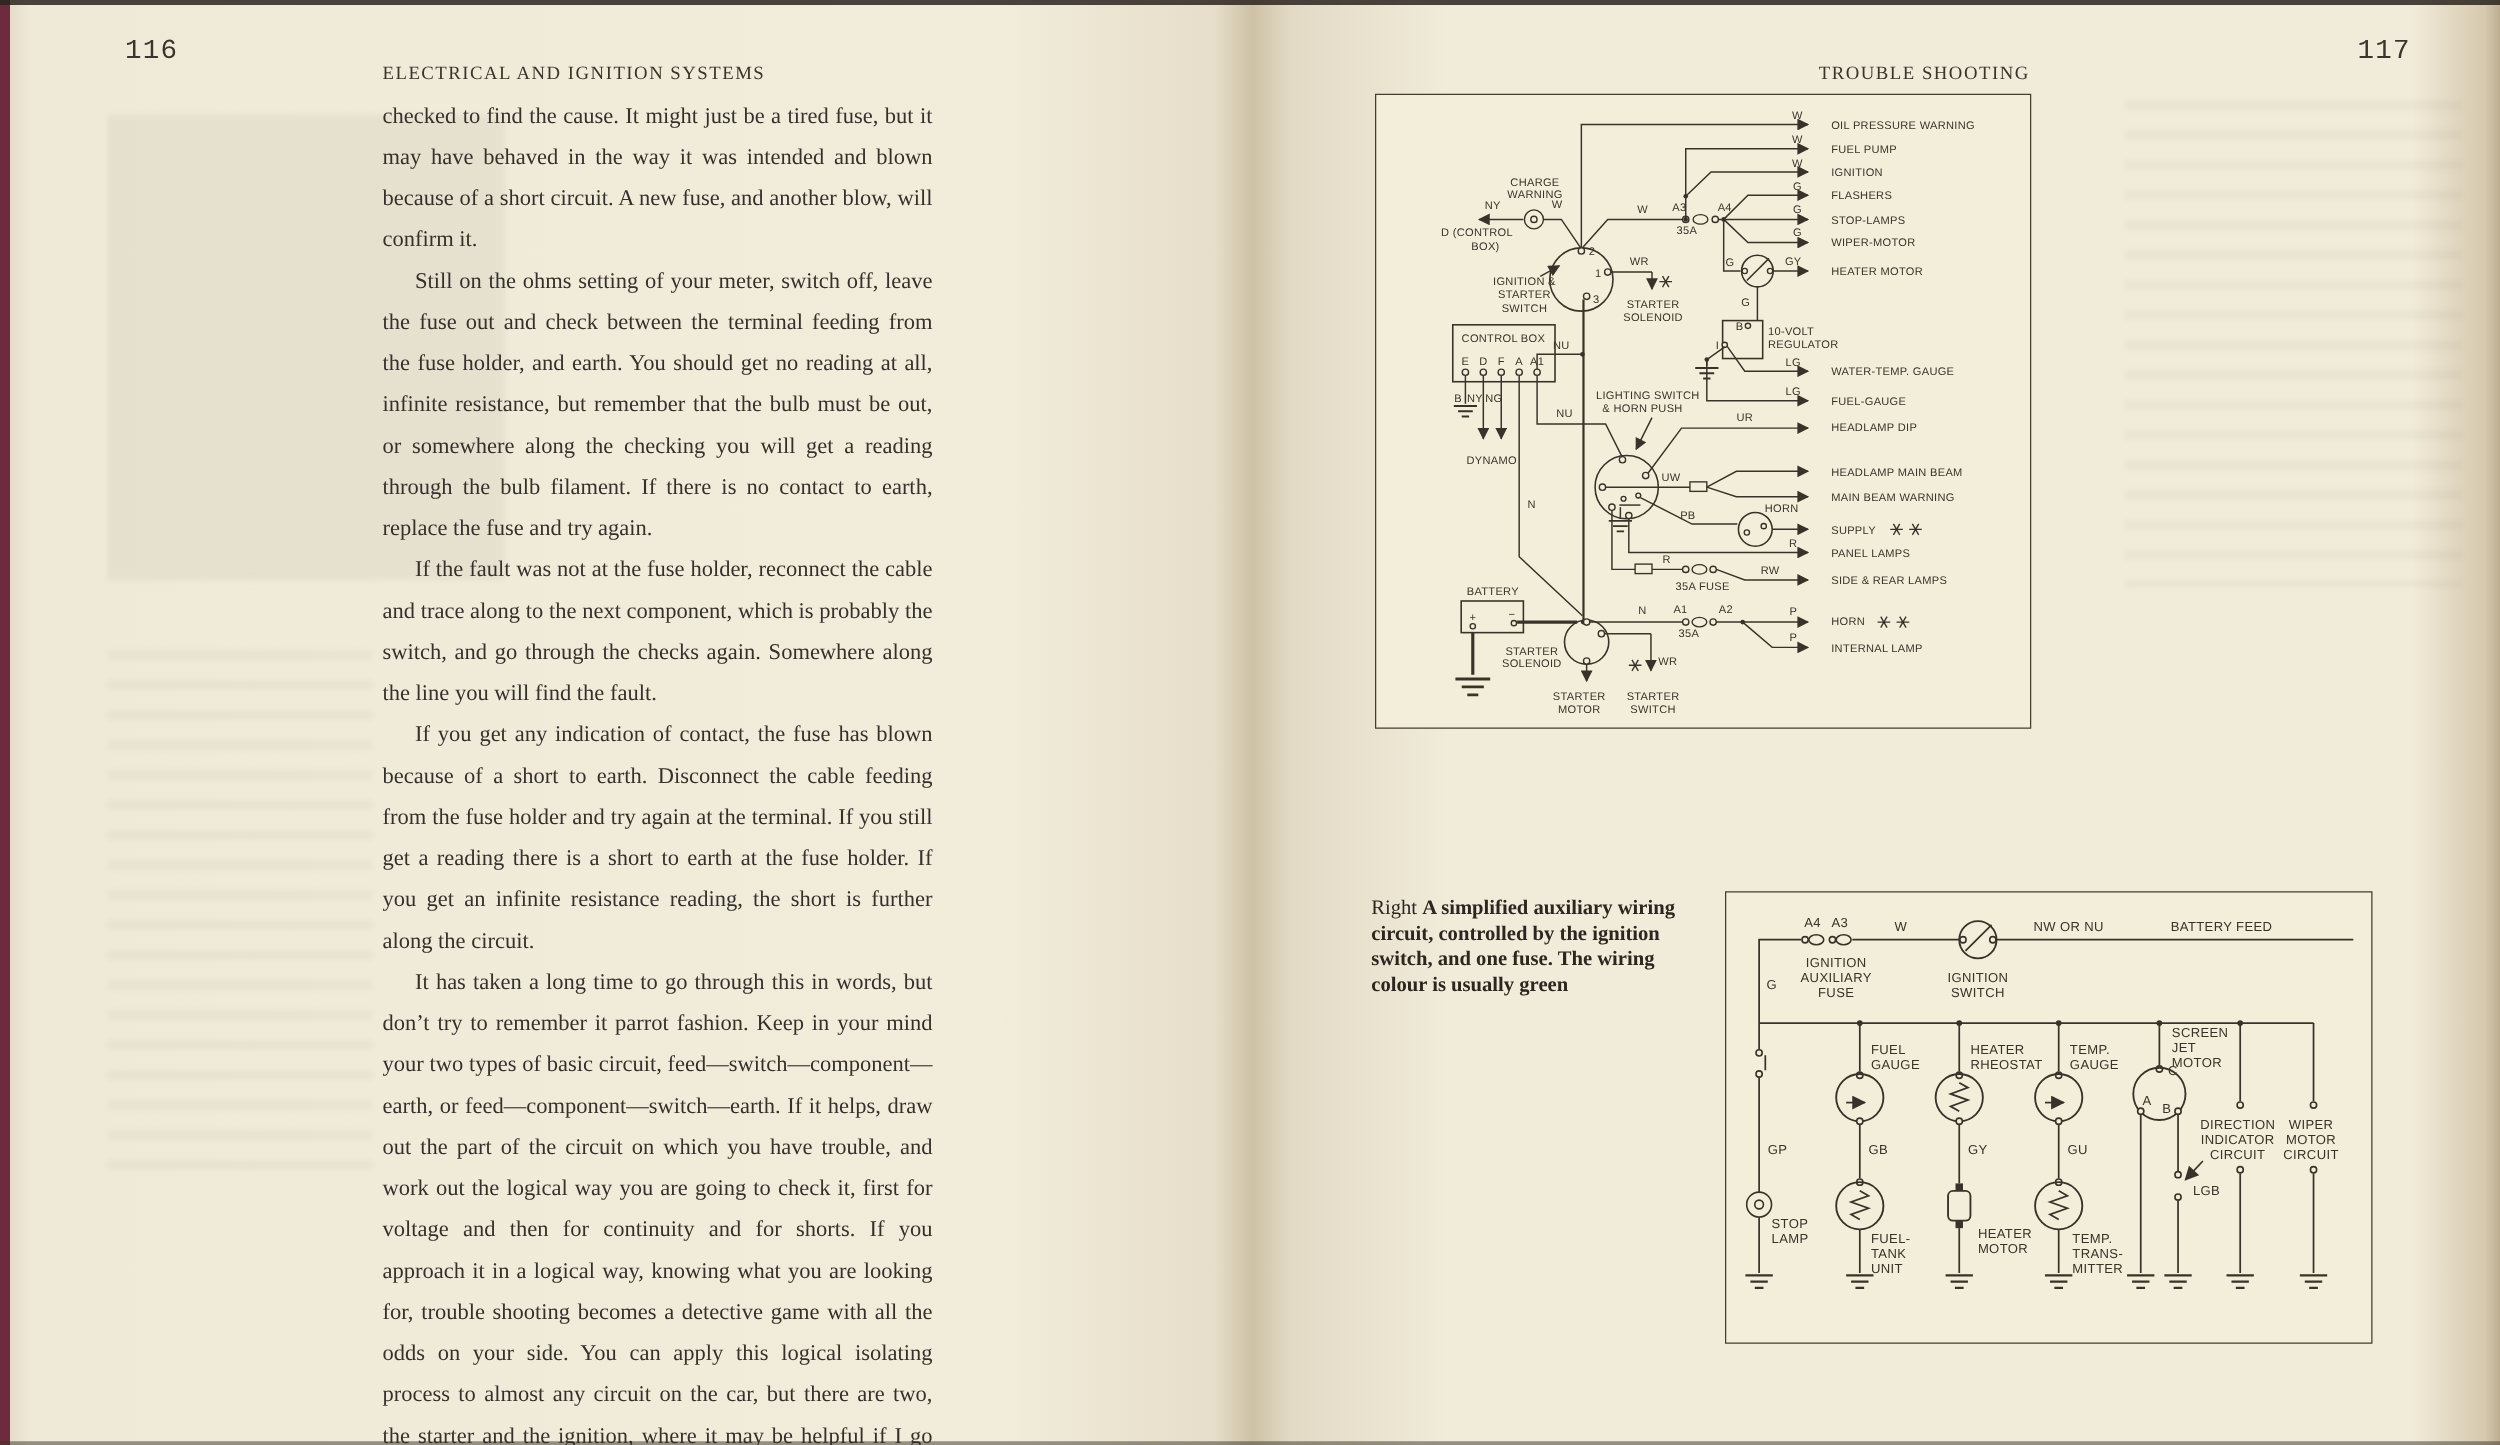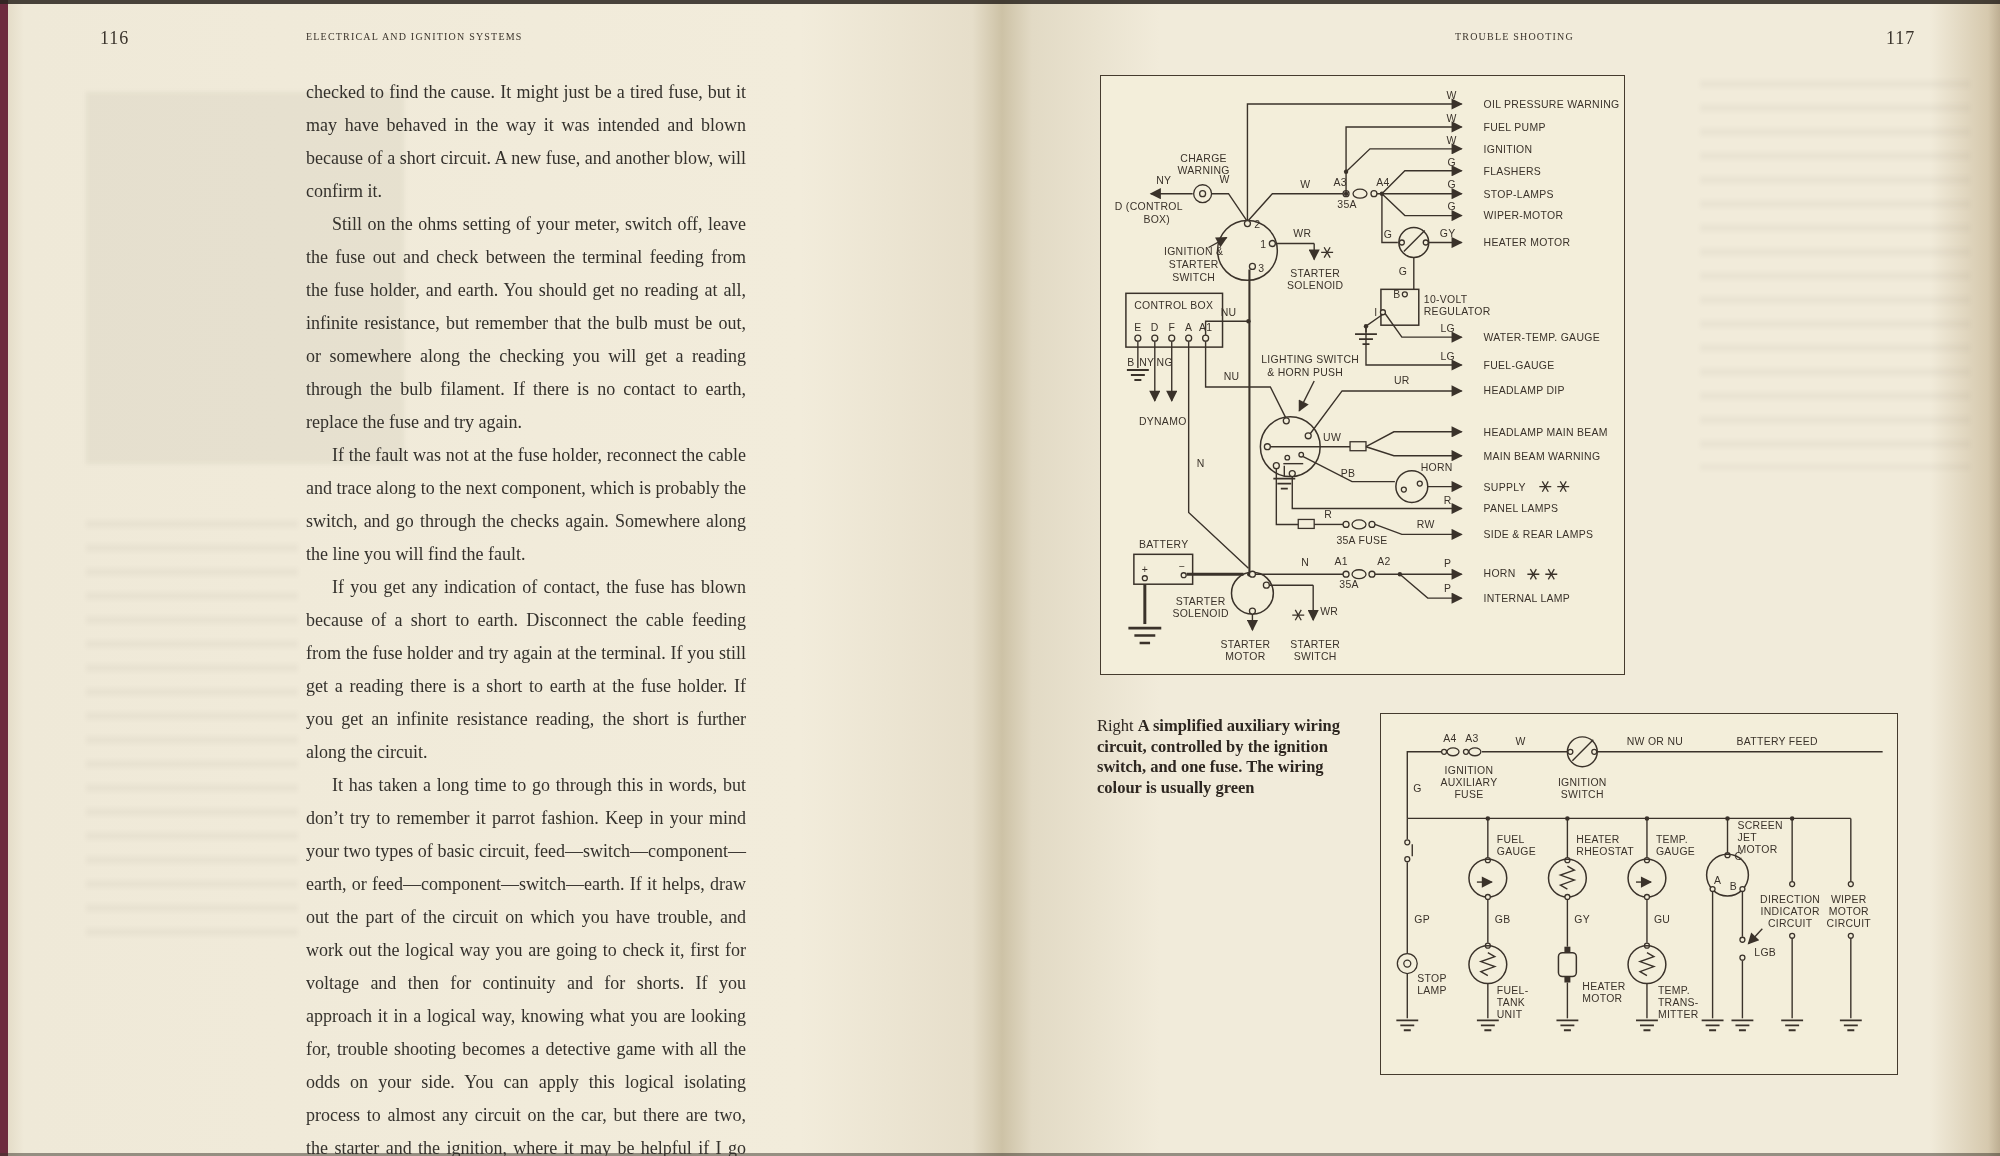--- a/index.html
+++ b/index.html
@@ -4,22 +4,22 @@
 <style>
   html,body{margin:0;padding:0;background:#14110e;}
   .stage{position:relative;width:2000px;height:1156px;overflow:hidden;
     font-family:"Liberation Serif",serif;color:#33302b;
     background:linear-gradient(90deg,#dfd6c0 0%,#efe9d8 1.2%,#f2ecdb 40%,#e6deca 48.6%,#cdc2a6 50.1%,#e2dac5 51.6%,#f1ebda 58%,#f1ebda 96.5%,#d6c9ae 99.4%,#bdae92 100%);}
   .spine-strip{position:absolute;left:0;top:0;width:8px;height:1156px;background:#6e2b3e;}
   .top-edge{position:absolute;left:0;top:0;width:2000px;height:4px;background:#2a241e;opacity:.85;}
   .bottom-edge{position:absolute;left:0;bottom:0;width:2000px;height:3px;background:#3a332a;opacity:.5;}
   .show-through{position:absolute;background:rgba(118,110,92,0.08);filter:blur(2px);}
   .show-through.lines{background:repeating-linear-gradient(180deg,rgba(110,102,86,0.10) 0 8px,rgba(0,0,0,0) 8px 24px);opacity:.5;}
-  .folio{position:absolute;font-size:18px;letter-spacing:1px;color:#3b342c;}
-  .runhead{position:absolute;font-size:10px;letter-spacing:1.2px;color:#3b342c;}
+  .folio{position:absolute;font-size:22px;letter-spacing:1px;color:#3b342c;font-family:Liberation Mono, monospace;}
+  .runhead{position:absolute;font-size:15px;letter-spacing:1.2px;color:#3b342c;margin-top:20px;}
   .bodycol{position:absolute;left:306px;top:76px;width:440px;font-size:18px;line-height:33px;text-align:justify;color:#34312c;}
   .bodycol p{margin:0;text-indent:26px;}
   .bodycol p.first{text-indent:0;}
   figure.diag{position:absolute;margin:0;background:#f3eeda;border:1.6px solid #453b2e;box-sizing:border-box;}
   figure.diag svg{position:absolute;left:0;top:0;width:100%;height:100%;}
   svg text{font-family:"Liberation Sans",sans-serif;font-size:10.5px;fill:#3a322a;letter-spacing:.3px;}
   svg .wire{stroke:#3a322a;stroke-width:1.4;fill:none;}
   svg .thick{stroke-width:3;}
   svg .med{stroke-width:2.1;}
   svg .term{fill:#f3eeda;stroke:#3a322a;stroke-width:1.3;}
@@ -50,21 +50,21 @@
     <p class="first">checked to find the cause. It might just be a tired fuse, but it may have behaved in the way it was intended and blown because of a short circuit. A new fuse, and another blow, will confirm it.</p>
     <p>Still on the ohms setting of your meter, switch off, leave the fuse out and check between the terminal feeding from the fuse holder, and earth. You should get no reading at all, infinite resistance, but remember that the bulb must be out, or somewhere along the checking you will get a reading through the bulb filament. If there is no contact to earth, replace the fuse and try again.</p>
     <p>If the fault was not at the fuse holder, reconnect the cable and trace along to the next component, which is probably the switch, and go through the checks again. Somewhere along the line you will find the fault.</p>
     <p>If you get any indication of contact, the fuse has blown because of a short to earth. Disconnect the cable feeding from the fuse holder and try again at the terminal. If you still get a reading there is a short to earth at the fuse holder. If you get an infinite resistance reading, the short is further along the circuit.</p>
     <p>It has taken a long time to go through this in words, but don’t try to remember it parrot fashion. Keep in your mind your two types of basic circuit, feed—switch—component—earth, or feed—component—switch—earth. If it helps, draw out the part of the circuit on which you have trouble, and work out the logical way you are going to check it, first for voltage and then for continuity and for shorts. If you approach it in a logical way, knowing what you are looking for, trouble shooting becomes a detective game with all the odds on your side. You can apply this logical isolating process to almost any circuit on the car, but there are two, the starter and the ignition, where it may be helpful if I go through them in detail.</p>
   </div>
 
   <div class="runhead" style="left:1455px;top:31px;">TROUBLE SHOOTING</div>
   <div class="folio" style="left:1886px;top:28px;">117</div>
 
-  <figure class="diag" style="left:1100px;top:75px;width:525px;height:600px;">
+  <figure class="diag" style="left:1100px;top:75px;width:525px;height:508px;">
     <svg viewBox="0 0 525 600">
       <defs>
         <marker id="ah1" viewBox="0 0 10 10" refX="9" refY="5" markerWidth="9" markerHeight="8" orient="auto-start-reverse">
           <path d="M0,0 L10,5 L0,10 z" fill="#3a322a"></path>
         </marker>
         <g id="gnd1">
             <path d="M-11,0 H11 M-7,5 H7 M-3.5,10 H3.5" stroke="#3a322a" stroke-width="1.8" fill="none"></path>
           </g>
         <g id="st1">
             <path d="M-6,0 H6 M-3,-5.2 L3,5.2 M3,-5.2 L-3,5.2" stroke="#3a322a" stroke-width="1.3" fill="none"></path>

